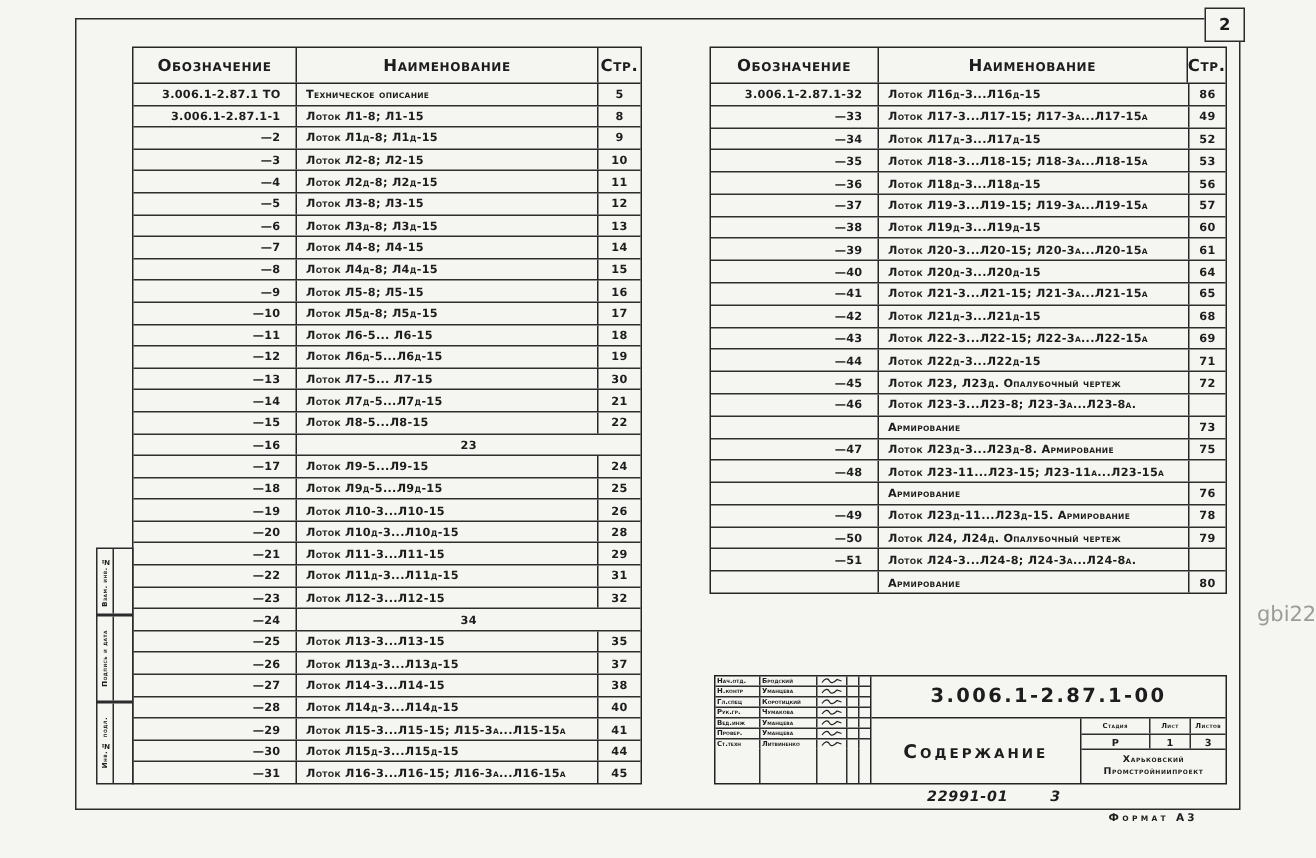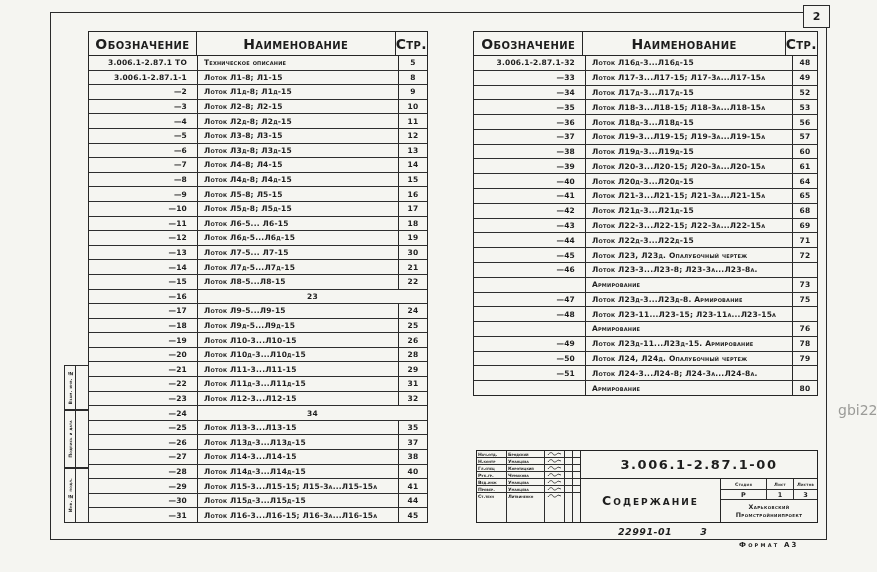--- a/index.html
+++ b/index.html
@@ -10,21 +10,21 @@
   
   .frame { position:absolute; left:50px; top:12px; width:777px; height:528px;
     border:1.5px solid #2b2b2b; }
   .sheetnum-box { position:absolute; left:803px; top:5px; width:27px; height:23px;
     border:1.4px solid #2b2b2b; background:#f5f5f1; display:flex; align-items:center;
     justify-content:center; font-size:11px; font-weight:600; }
 
   
   .ctable { position:absolute; border:1.6px solid #262626; display:flex; flex-direction:column;
     background:transparent; }
-  .ctable .hdr { display:flex; border-bottom:1.4px solid #262626; font-size:14px;
+  .ctable .hdr { display:flex; border-bottom:1.4px solid #262626; font-size:11px;
     font-weight:700; font-variant:small-caps; letter-spacing:.4px; }
   .ctable .hdr > div { display:flex; align-items:center; justify-content:center; }
   .rows { flex:1; display:flex; flex-direction:column; }
   .trow { flex:1; display:flex; border-bottom:1px solid #2e2e2e; font-size:7.5px;
     font-weight:600; font-variant:small-caps; letter-spacing:.2px; white-space:nowrap; }
   .trow:last-child { border-bottom:none; }
   .cell-d { display:flex; align-items:center; justify-content:flex-end; padding-right:10px;
     border-right:1.2px solid #262626; overflow:hidden; }
   .cell-n { display:flex; align-items:center; padding-left:6px;
     border-right:1.2px solid #262626; overflow:hidden; }
@@ -311,21 +311,21 @@
     <div class="hdr">
       <div class="h-d">Обозначение</div>
       <div class="h-n">Наименование</div>
       <div class="h-p">Стр.</div>
     </div>
     <div class="rows">
 
         <div class="trow">
           <div class="cell-d">3.006.1-2.87.1-32</div>
           <div class="cell-n">Лоток Л16д-3...Л16д-15</div>
-          <div class="cell-p">48</div>
+          <div class="cell-p">86</div>
         </div>
 
         <div class="trow">
           <div class="cell-d">—33</div>
           <div class="cell-n">Лоток Л17-3...Л17-15; Л17-3а...Л17-15а</div>
           <div class="cell-p">49</div>
         </div>
 
         <div class="trow">
           <div class="cell-d">—34</div>

